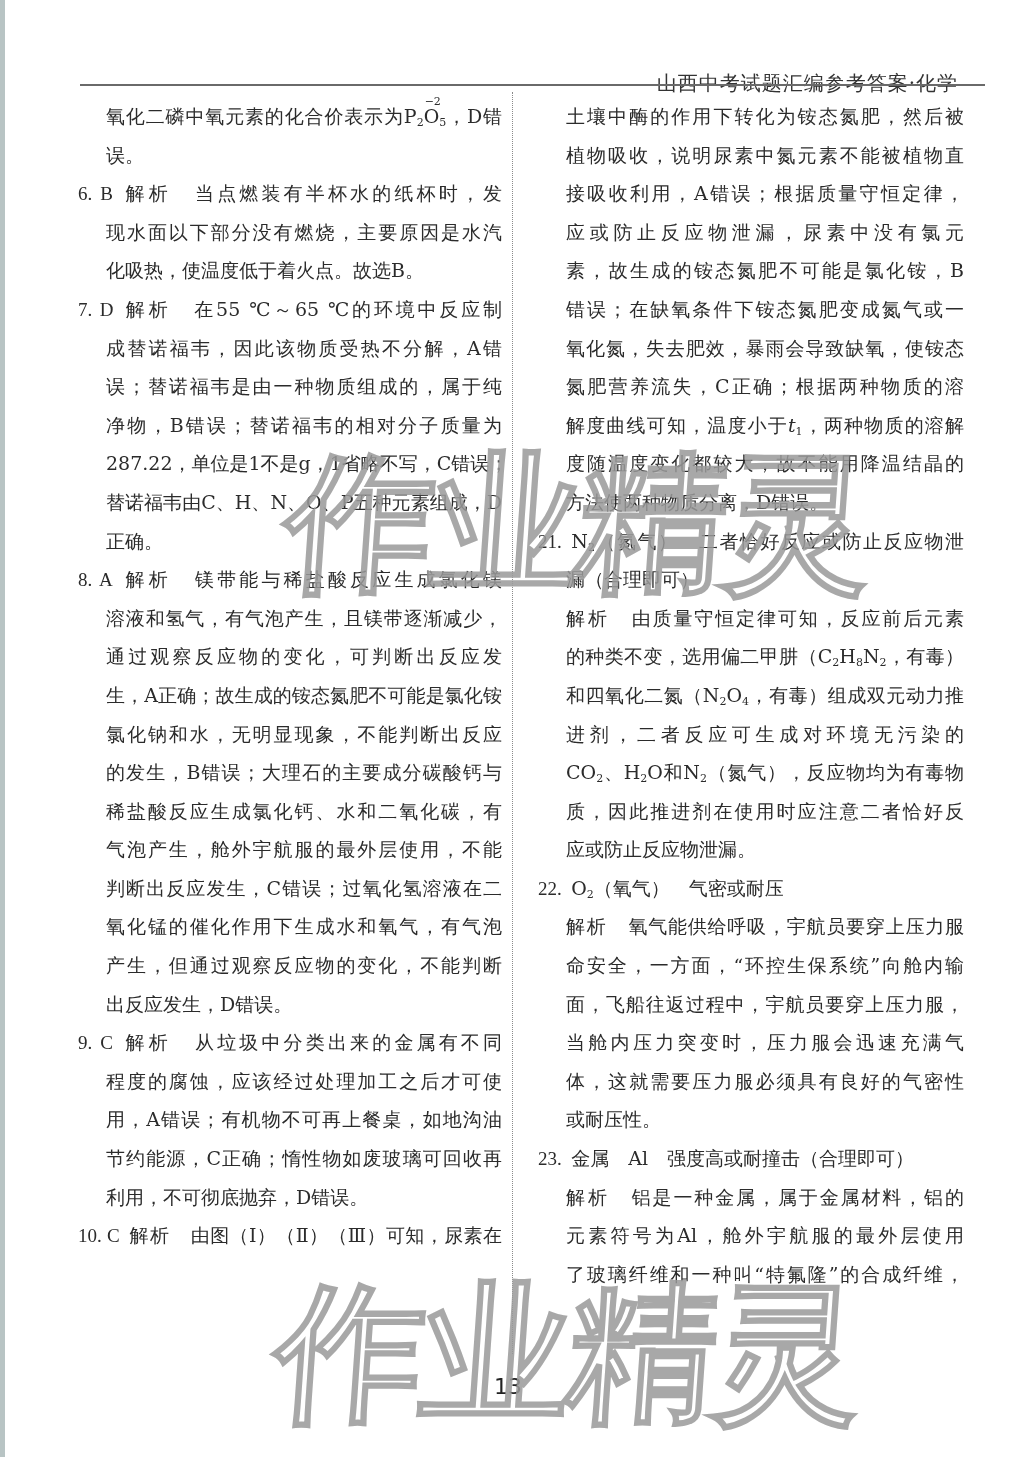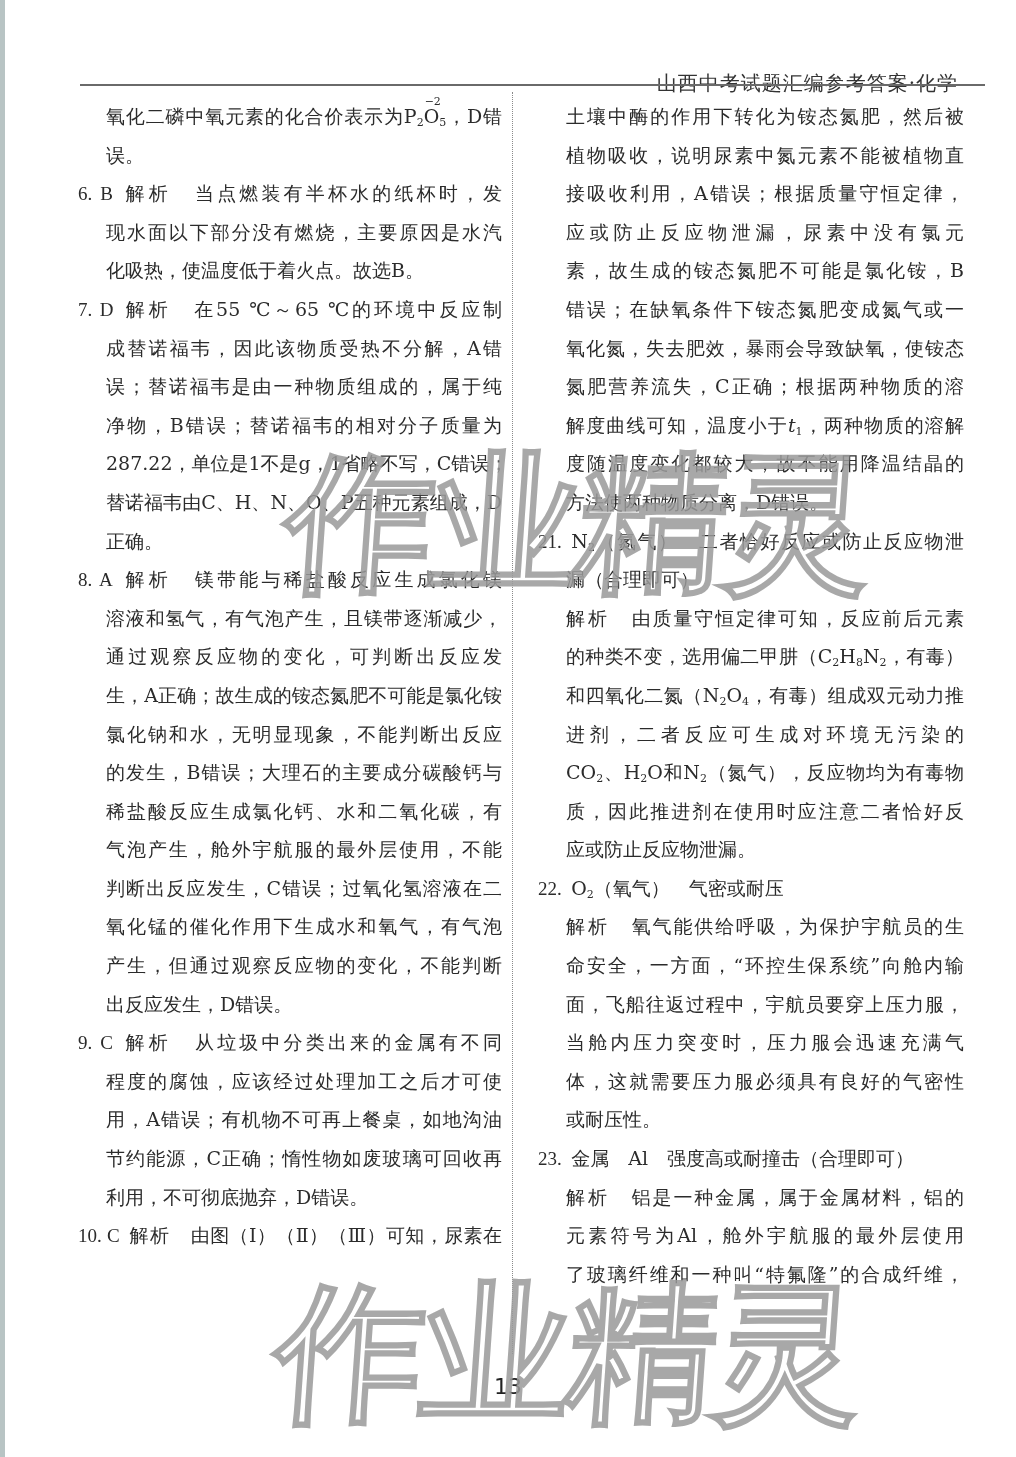--- a/index.html
+++ b/index.html
@@ -96,21 +96,21 @@
     <div class="line"><span class="num">21. </span><span>N<sub>2</sub>（氮气）　二者恰好反应或防止反应物泄</span></div>
     <div class="line indent last"><span>漏（合理即可）</span></div>
     <div class="line indent"><span class="kw">解析 </span><span>由质量守恒定律可知，反应前后元素</span></div>
     <div class="line indent"><span>的种类不变，选用偏二甲肼（C<sub>2</sub>H<sub>8</sub>N<sub>2</sub>，有毒）</span></div>
     <div class="line indent"><span>和四氧化二氮（N<sub>2</sub>O<sub>4</sub>，有毒）组成双元动力推</span></div>
     <div class="line indent"><span>进剂，二者反应可生成对环境无污染的</span></div>
     <div class="line indent"><span>CO<sub>2</sub>、H<sub>2</sub>O和N<sub>2</sub>（氮气），反应物均为有毒物</span></div>
     <div class="line indent"><span>质，因此推进剂在使用时应注意二者恰好反</span></div>
     <div class="line indent last"><span>应或防止反应物泄漏。</span></div>
     <div class="line last"><span class="num">22. </span><span>O<sub>2</sub>（氧气）　气密或耐压</span></div>
-    <div class="line indent"><span class="kw">解析 </span><span>氧气能供给呼吸，为保护宇航员的生</span></div>
+    <div class="line indent"><span class="kw">解析 </span><span>氧气能供给呼吸，宇航员要穿上压力服</span></div>
     <div class="line indent"><span>命安全，一方面，“环控生保系统”向舱内输</span></div>
     <div class="line indent"><span>面，飞船往返过程中，宇航员要穿上压力服，</span></div>
     <div class="line indent"><span>当舱内压力突变时，压力服会迅速充满气</span></div>
     <div class="line indent"><span>体，这就需要压力服必须具有良好的气密性</span></div>
     <div class="line indent last"><span>或耐压性。</span></div>
     <div class="line last"><span class="num">23. </span><span>金属　Al　强度高或耐撞击（合理即可）</span></div>
     <div class="line indent"><span class="kw">解析 </span><span>铝是一种金属，属于金属材料，铝的</span></div>
     <div class="line indent"><span>元素符号为Al，舱外宇航服的最外层使用</span></div>
     <div class="line indent"><span>了玻璃纤维和一种叫“特氟隆”的合成纤维，</span></div>
   </div>

